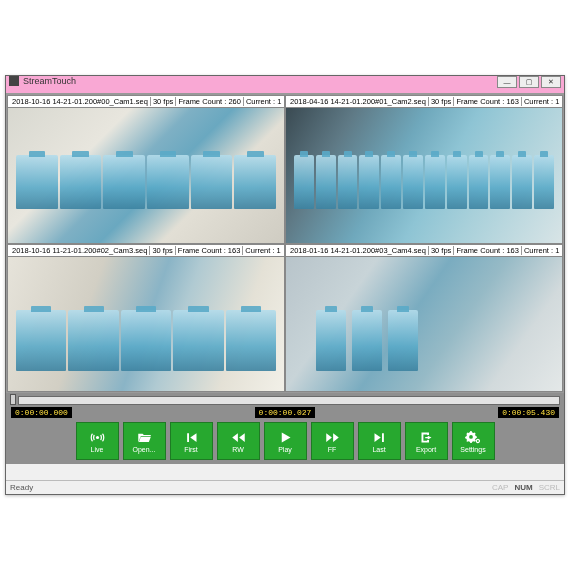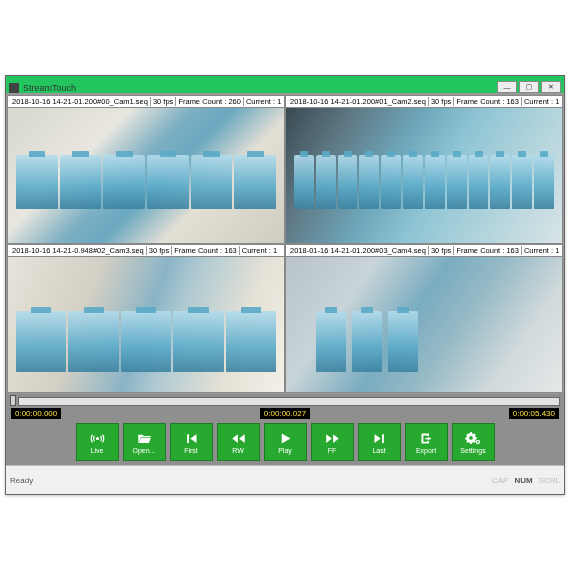--- a/index.html
+++ b/index.html
@@ -1,18 +1,18 @@
 <!DOCTYPE html>
 <html><head>
 <meta charset="utf-8">
 <style>
   * { box-sizing: border-box; margin: 0; padding: 0; }
   body { font-family: "Segoe UI", Tahoma, sans-serif; background: #fff; width: 570px; height: 570px; overflow: hidden; display: flex; align-items: center; justify-content: center; }
   .window { width: 560px; height: 420px; background: #f0f0f0; border: 1px solid #666; display: flex; flex-direction: column; box-shadow: 0 1px 3px rgba(0,0,0,0.25); }
-  .titlebar { height: 18px; background: #22c55e; border-bottom: 1px solid #999; display: flex; align-items: flex-end; padding: 0 3px; font-size: 9px; color: #333; }
+  .titlebar { height: 18px; background: #f9a8d4; border-bottom: 1px solid #999; display: flex; align-items: flex-start; padding: 0 3px; font-size: 9px; color: #333; }
   .title-icon { width: 10px; height: 10px; background: #444; margin-right: 4px; }
   .title-text { flex: 1; }
   .win-btn { width: 20px; height: 12px; margin-left: 2px; border: 1px solid #888; background: #eee; display: flex; align-items: center; justify-content: center; font-size: 7px; cursor: pointer; }
   .grid { flex: 1; display: grid; grid-template-columns: 1fr 1fr; grid-template-rows: 1fr 1fr; background: #aaa; border: 1px solid #999; }
   .cam { border: 1px solid #888; display: flex; flex-direction: column; overflow: hidden; background: #14b8a6; }
   .cam-info { background: #fff; border-bottom: 1px solid #888; font-size: 7.5px; padding: 1px 2px; white-space: nowrap; overflow: hidden; color: #000; display: flex; gap: 0; }
   .cam-info span { border-right: 1px solid #999; padding: 0 2px; }
   .cam-info span:last-child { border-right: none; }
   .cam-img { flex: 1; position: relative; overflow: hidden; }
   
@@ -23,26 +23,26 @@
   .bottles { position: absolute; left: 0; right: 0; height: 40%; top: 35%; display: flex; gap: 2px; padding: 0 8px; filter: blur(0.6px); }
   .bottle { flex: 1; background: linear-gradient(180deg, rgba(180,220,235,0.9) 0%, rgba(90,170,200,0.9) 60%, rgba(60,130,160,0.9) 100%); border-radius: 2px 2px 1px 1px; position: relative; }
   .bottle::before { content:""; position:absolute; top:-4px; left:30%; right:30%; height:6px; background: rgba(90,170,200,0.9); border-radius: 1px 1px 0 0; }
   .scene3 .bottles, .scene4 .bottles { top: 40%; height: 45%; }
   .scene4 .bottles .bottle { max-width: 30px; }
   .bottom { background: #8f8f8f; padding: 3px 4px 1px 4px; display: flex; flex-direction: column; gap: 2px; }
   .scrub-row { display: flex; align-items: center; gap: 2px; }
   .scrub { flex: 1; height: 9px; background: #e4e4e4; border: 1px solid #6a6a6a; }
   .thumb { width: 6px; height: 11px; background: #d0d0d0; border: 1px solid #555; margin-top:-2px; }
   .time-row { display: flex; justify-content: space-between; font-size: 8px; padding: 0 1px; }
-  .tbox { background: #000; color: #ffe040; font-family: Liberation Sans, sans-serif; font-size: 8px; padding: 1px 4px; }
+  .tbox { background: #000; color: #ffe040; font-family: Liberation Mono, monospace; font-size: 8px; padding: 1px 4px; }
   .toolbar { display: flex; gap: 4px; justify-content: center; padding: 2px 0 3px 0; }
   .tbtn { width: 43px; height: 38px; background: #27a82f; border: 1px solid #1e7a24; display: flex; flex-direction: column; align-items: center; justify-content: center; gap: 1px; cursor: pointer; }
   .tbtn svg { width: 17px; height: 15px; fill: #fff; }
   .tlabel { font-size: 7px; color: #fff; }
-  .status { height: 29px; background: #f0f0f0; border-top: 1px solid #bbb; display: flex; align-items: center; padding: 0 4px; font-size: 8px; color: #555; }
+  .status { height: 14px; background: #f0f0f0; border-top: 1px solid #bbb; display: flex; align-items: center; padding: 0 4px; font-size: 8px; color: #555; margin-top: 16px; }
   .status .spacer { flex: 1; }
   .ind { margin-left: 6px; color: #bbb; }
   .ind.on { color: #555; font-weight: bold; }
 </style>
 </head>
 <body>
 
 <div class="window">
 
   <div class="titlebar">
@@ -73,21 +73,21 @@
             <div class="bottle"></div>
             <div class="bottle"></div>
             <div class="bottle"></div>
             <div class="bottle"></div>
             <div class="bottle"></div>
           </div>
       </div>
     </div>
     <div class="cam">
       <div class="cam-info">
-        <span>2018-10-16 14-21-01.200#01_Cam2.seq</span>
+        <span>2018-04-16 14-21-01.200#01_Cam2.seq</span>
         <span>30 fps</span>
         <span>Frame Count : 163</span>
         <span>Current : 1</span>
       </div>
       <div class="cam-img scene2">
         <div class="bottles">
             <div class="bottle"></div>
             <div class="bottle"></div>
             <div class="bottle"></div>
             <div class="bottle"></div>
@@ -97,21 +97,21 @@
             <div class="bottle"></div>
             <div class="bottle"></div>
             <div class="bottle"></div>
             <div class="bottle"></div>
             <div class="bottle"></div>
           </div>
       </div>
     </div>
     <div class="cam">
       <div class="cam-info">
-        <span>2018-10-16 14-21-0.948#02_Cam3.seq</span>
+        <span>2018-10-16 11-21-01.200#02_Cam3.seq</span>
         <span>30 fps</span>
         <span>Frame Count : 163</span>
         <span>Current : 1</span>
       </div>
       <div class="cam-img scene3">
         <div class="bottles">
             <div class="bottle"></div>
             <div class="bottle"></div>
             <div class="bottle"></div>
             <div class="bottle"></div>

